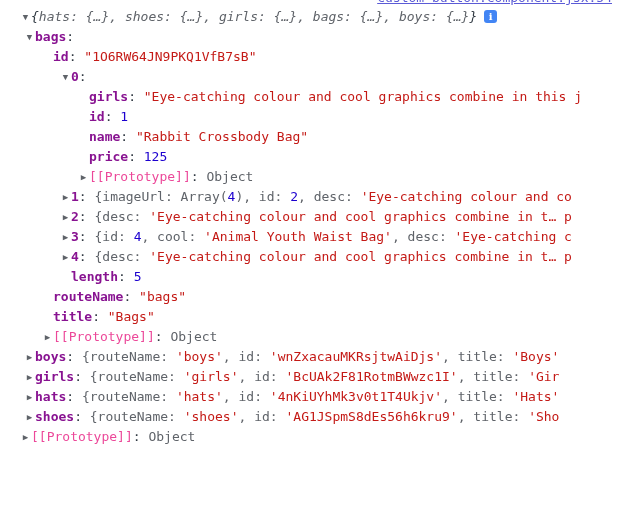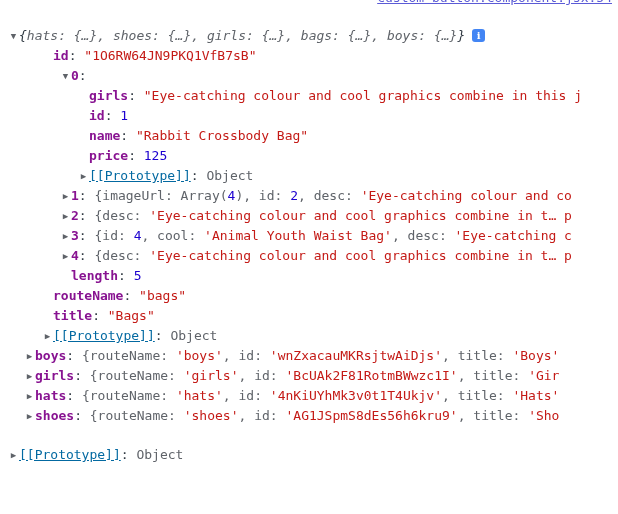--- a/index.html
+++ b/index.html
@@ -44,42 +44,42 @@
   .row {
     height: 20px;
     line-height: 20px;
     white-space: nowrap;
     overflow: hidden;
     position: relative;
     padding-left: 6px;
   }
 
   
-  .ind-0 { padding-left: 8px; margin-top: 19px; }
+  .ind-0 { padding-left: 20px; }
   .ind-1 { padding-left: 24px; }
   .ind-2 { padding-left: 42px; }
   .ind-3 { padding-left: 60px; }
   .ind-4 { padding-left: 78px; }
 
   
   .arrow {
     display: inline-block;
     width: 11px;
     text-align: center;
     color: #5f6369;
     font-size: 9px;
     vertical-align: 1px;
     cursor: pointer;
     user-select: none;
   }
   .arrow.spacer { color: transparent; cursor: default; }
 
   
   .key        { color: #881391; font-weight: bold; }
-  .key-proto  { color: #0369a1; text-decoration: underline; }
+  .key-proto  { color: #ec4899; }
   .str        { color: #c41a16; }
   .num        { color: #1c00cf; }
   .meta       { color: #5f6369; }
   .plain      { color: #303942; }
   .arrlen     { color: #5f6369; }
 
   
   .summary .brace,
   .summary .pkey,
   .summary .pval { font-style: italic; }
@@ -112,20 +112,21 @@
   <span class="srclink">custom-button.component.jsx:54</span>
 </div>
 
 <div class="tree">
 
   <div class="row ind-0 summary">
     <span class="arrow">▼</span><span class="brace">{</span><span id="root-preview"><span class="pkey">hats: </span><span class="pval">{…}, </span><span class="pkey">shoes: </span><span class="pval">{…}, </span><span class="pkey">girls: </span><span class="pval">{…}, </span><span class="pkey">bags: </span><span class="pval">{…}, </span><span class="pkey">boys: </span><span class="pval">{…}</span></span><span class="brace">}</span><span class="info-badge">i</span>
   </div>
 
   <div id="rows">
+      <div class="row ind-1"><span class="arrow">▼</span><span class="key">bags</span><span class="plain">:</span></div>
       <div class="row ind-2"><span class="arrow spacer">▶</span><span class="key">id</span><span class="plain">: </span><span class="str">"1O6RW64JN9PKQ1VfB7sB"</span></div>
       <div class="row ind-3"><span class="arrow">▼</span><span class="key">0</span><span class="plain">:</span></div>
       <div class="row ind-4"><span class="arrow spacer">▶</span><span class="key">girls</span><span class="plain">: </span><span class="str">"Eye-catching colour and cool graphics combine in this j</span></div>
       <div class="row ind-4"><span class="arrow spacer">▶</span><span class="key">id</span><span class="plain">: </span><span class="num">1</span></div>
       <div class="row ind-4"><span class="arrow spacer">▶</span><span class="key">name</span><span class="plain">: </span><span class="str">"Rabbit Crossbody Bag"</span></div>
       <div class="row ind-4"><span class="arrow spacer">▶</span><span class="key">price</span><span class="plain">: </span><span class="num">125</span></div>
       <div class="row ind-4"><span class="arrow">▶</span><span class="key-proto">[[Prototype]]</span><span class="plain">: </span><span class="meta">Object</span></div>
       <div class="row ind-3"><span class="arrow">▶</span><span class="key">1</span><span class="plain">: </span><span class="meta"><span class="meta">{imageUrl: Array(</span><span class="num">4</span><span class="meta">), id: </span><span class="num">2</span><span class="meta">, desc: </span><span class="str">'Eye-catching colour and co</span><span class="meta"></span></span></div>
       <div class="row ind-3"><span class="arrow">▶</span><span class="key">2</span><span class="plain">: </span><span class="meta"><span class="meta">{desc: </span><span class="str">'Eye-catching colour and cool graphics combine in t… p</span><span class="meta"></span></span></div>
       <div class="row ind-3"><span class="arrow">▶</span><span class="key">3</span><span class="plain">: </span><span class="meta"><span class="meta">{id: </span><span class="num">4</span><span class="meta">, cool: </span><span class="str">'Animal Youth Waist Bag'</span><span class="meta">, desc: </span><span class="str">'Eye-catching c</span><span class="meta"></span></span></div>

